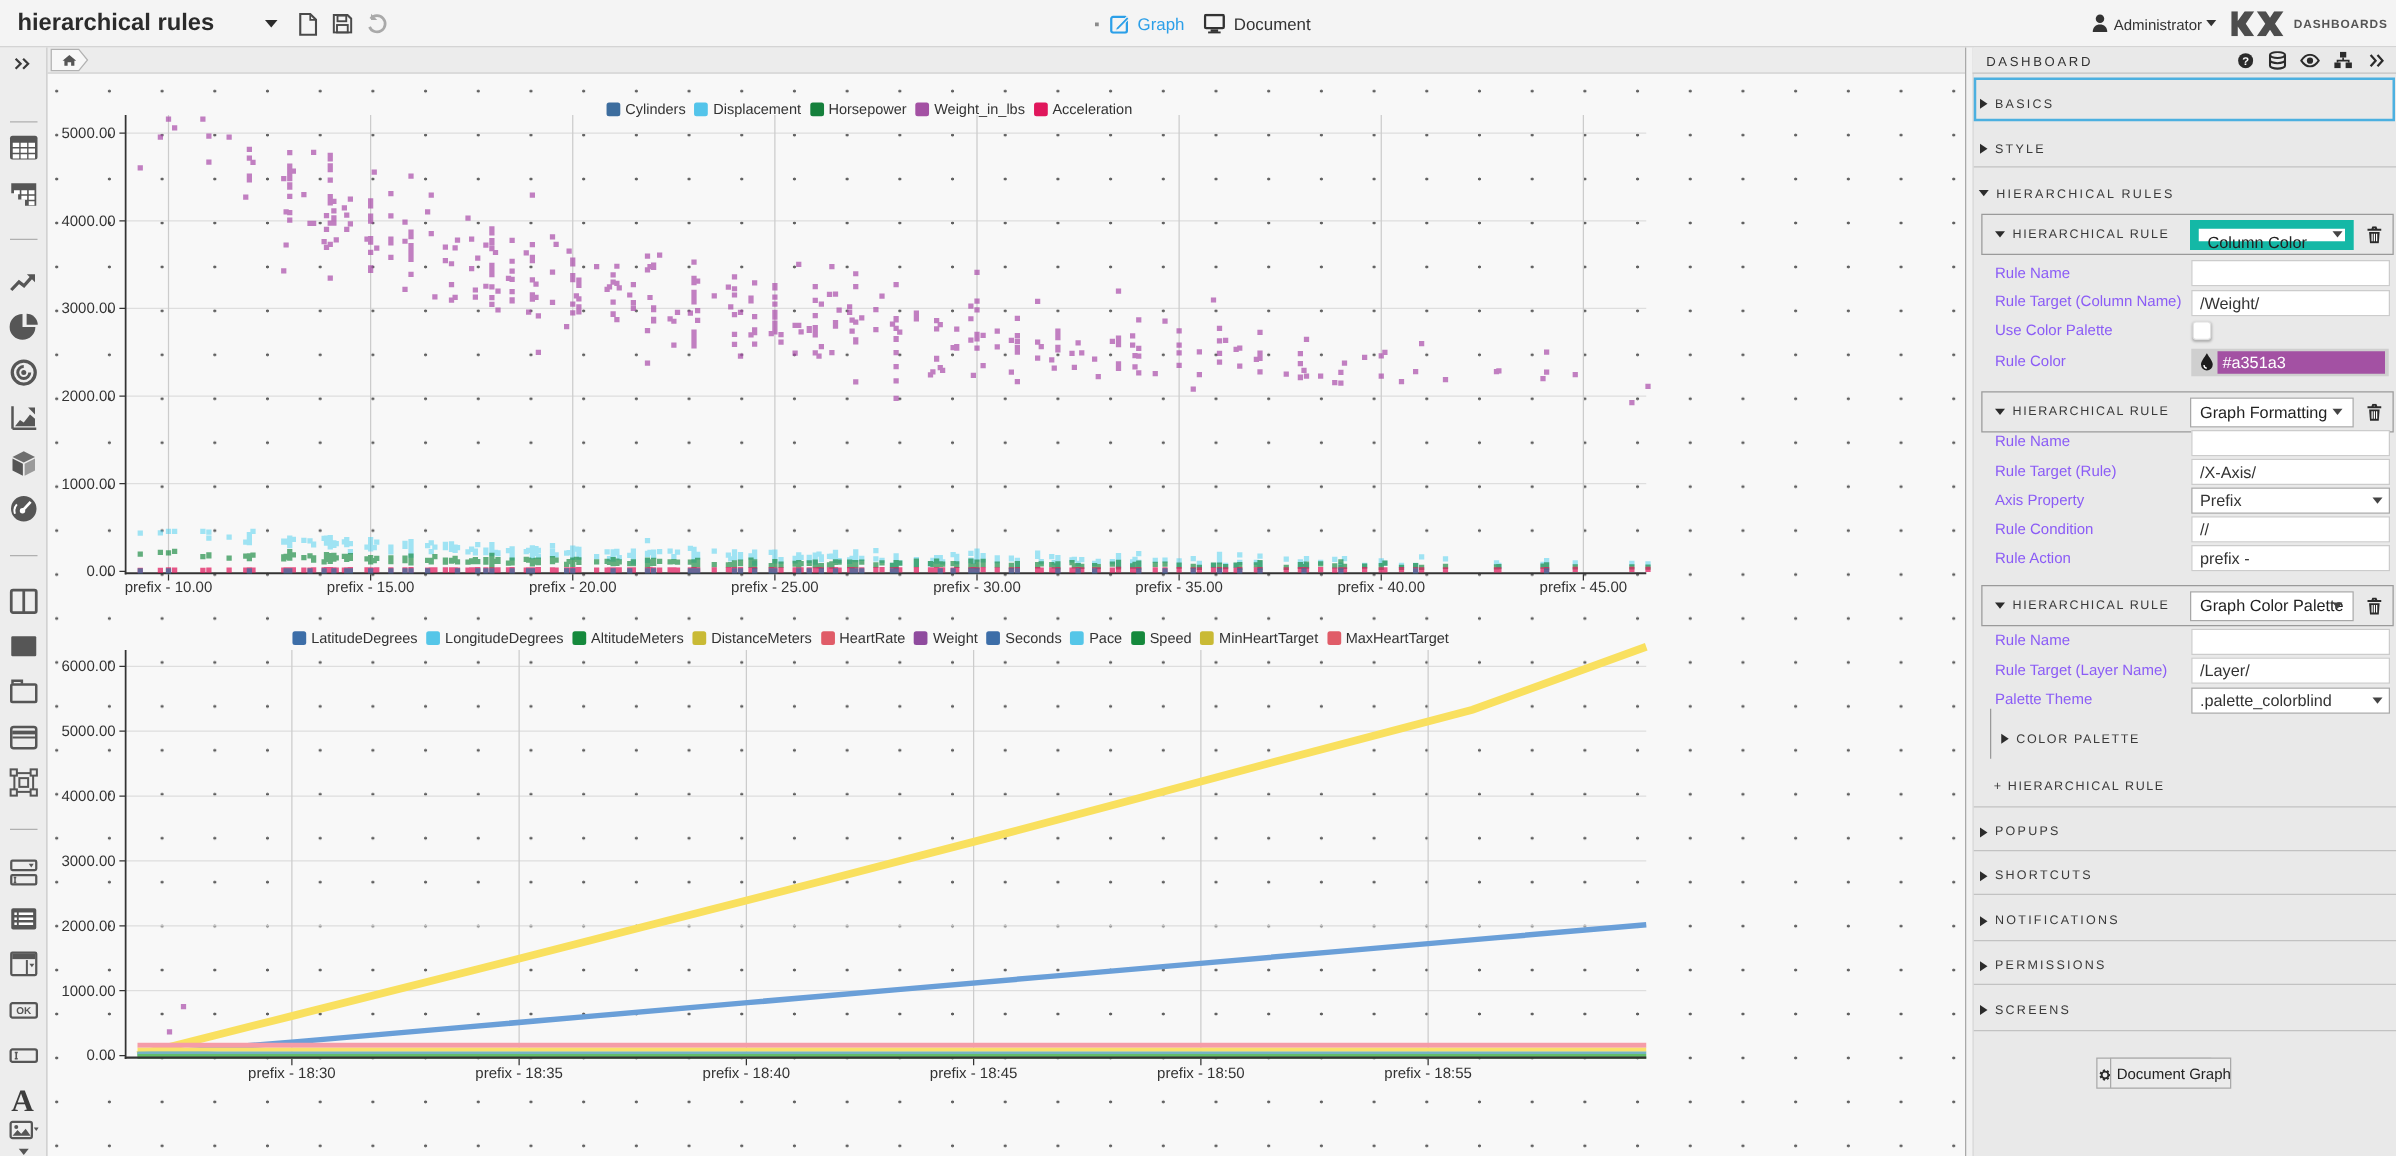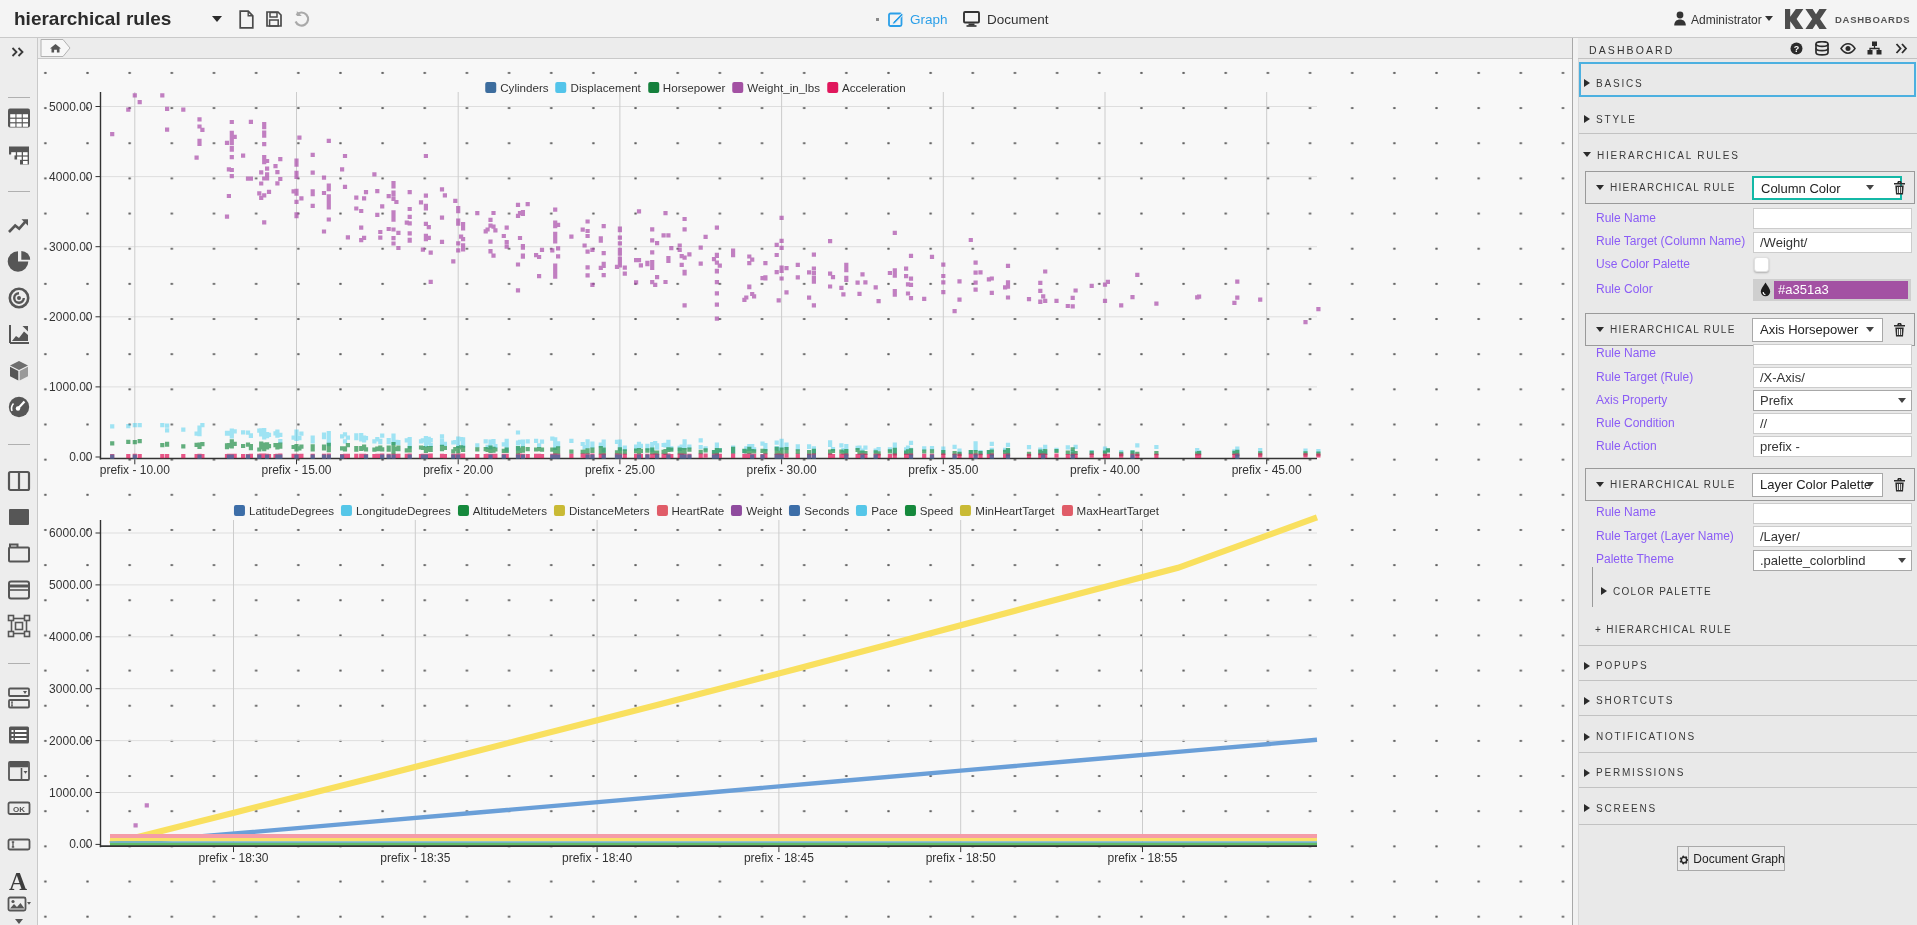--- a/index.html
+++ b/index.html
@@ -344,21 +344,21 @@
 <div class="tri-r" style="left:1584px;top:79px"></div>
 <div class="sect" style="left:1596px;top:78px">BASICS</div>
 <div class="tri-r" style="left:1584px;top:114.5px"></div>
 <div class="sect" style="left:1596px;top:113.5px">STYLE</div>
 <div class="sep" style="top:133px"></div>
 <div class="tri-d" style="left:1583px;top:152px"></div>
 <div class="sect" style="left:1597px;top:150px">HIERARCHICAL RULES</div>
 <div class="hdrbox" style="top:171px;height:33px;"></div>
 <div class="tri-d" style="left:1596px;top:185px"></div>
 <div class="sect" style="left:1610px;top:182px;font-size:10px;letter-spacing:1.3px">HIERARCHICAL RULE</div>
-<div class="ab" style="left:1752px;top:175.5px;width:150px;height:24px;background:#fff;border:2px solid #14b8a6;font-size:13px;color:#222;line-height:22px;padding-left:7px">Column Color</div>
+<div class="ab" style="left:1752px;top:175.5px;width:131px;height:24px;background:#fff;border:7px solid #14b8a6;font-size:13px;color:#222;line-height:22px;padding-left:7px">Column Color</div>
 <div class="selcaret" style="left:1866px;top:185px"></div>
 <svg class="ab" style="left:1893px;top:181px" width="13" height="14">
     <path d="M1,2.8 h11 M4.8,2.5 l0.7-1.7 h2 l0.7,1.7" fill="none" stroke="#2b2b2b" stroke-width="1.6"></path>
     <path d="M2.3,4.5 h8.4 l-0.7,9 h-7 z" fill="#2b2b2b"></path>
     <path d="M4.7,6 v6 M6.5,6 v6 M8.3,6 v6" stroke="#fff" stroke-width="1"></path>
   </svg>
 <div class="lbl" style="top:210.6px">Rule Name</div>
 <div class="inp" style="top:208.1px"></div>
 <div class="lbl" style="top:234px">Rule Target (Column Name)</div>
 <div class="inp" style="top:231.5px">/Weight/</div>
@@ -367,42 +367,42 @@
 <div class="lbl" style="top:282px">Rule Color</div>
 <div class="ab" style="left:1753px;top:279px;width:158px;height:22px;background:#cfcfcf"></div>
 <svg class="ab" style="left:1760px;top:282px" width="11" height="15">
     <path d="M5.5,0.5 C7.5,4 10.2,6.8 10.2,9.6 a4.7,4.7 0 0 1 -9.4,0 C0.8,6.8 3.5,4 5.5,0.5 z" fill="#1d1d1d"></path>
     <path d="M3.2,10 a2.6,2.6 0 0 0 2.2,2.6" stroke="#fff" stroke-width="1.1" fill="none"></path>
   </svg>
 <div class="ab" style="left:1774px;top:281px;width:134px;height:17.5px;background:#a351a3;color:#fff;font-size:13px;line-height:17px;padding-left:4px">#a351a3</div>
 <div class="hdrbox" style="top:313px;height:33px;"></div>
 <div class="tri-d" style="left:1596px;top:327px"></div>
 <div class="sect" style="left:1610px;top:324px;font-size:10px;letter-spacing:1.3px">HIERARCHICAL RULE</div>
-<div class="ab" style="left:1752px;top:317.5px;width:131px;height:24px;background:#fff;border:1px solid #a8a8a8;font-size:13px;color:#222;line-height:22px;padding-left:7px">Axis Horsepower</div>
+<div class="ab" style="left:1752px;top:317.5px;width:131px;height:24px;background:#fff;border:1px solid #a8a8a8;font-size:13px;color:#222;line-height:22px;padding-left:7px">Graph Formatting</div>
 <div class="selcaret" style="left:1866px;top:327px"></div>
 <svg class="ab" style="left:1893px;top:323px" width="13" height="14">
     <path d="M1,2.8 h11 M4.8,2.5 l0.7-1.7 h2 l0.7,1.7" fill="none" stroke="#2b2b2b" stroke-width="1.6"></path>
     <path d="M2.3,4.5 h8.4 l-0.7,9 h-7 z" fill="#2b2b2b"></path>
     <path d="M4.7,6 v6 M6.5,6 v6 M8.3,6 v6" stroke="#fff" stroke-width="1"></path>
   </svg>
 <div class="lbl" style="top:346.1px">Rule Name</div>
 <div class="inp" style="top:343.6px"></div>
 <div class="lbl" style="top:369.6px">Rule Target (Rule)</div>
 <div class="inp" style="top:367.1px">/X-Axis/</div>
 <div class="lbl" style="top:392.7px">Axis Property</div>
 <div class="inp" style="top:390.2px;border-color:#a8a8a8">Prefix</div>
 <div class="selcaret" style="left:1898px;top:398.2px"></div>
 <div class="lbl" style="top:415.6px">Rule Condition</div>
 <div class="inp" style="top:413.1px">//</div>
 <div class="lbl" style="top:438.7px">Rule Action</div>
 <div class="inp" style="top:436.2px">prefix -</div>
 <div class="hdrbox" style="top:468px;height:33px;"></div>
 <div class="tri-d" style="left:1596px;top:482px"></div>
 <div class="sect" style="left:1610px;top:479px;font-size:10px;letter-spacing:1.3px">HIERARCHICAL RULE</div>
-<div class="ab" style="left:1752px;top:472.5px;width:131px;height:24px;background:#fff;border:1px solid #a8a8a8;font-size:13px;color:#222;line-height:22px;padding-left:7px">Layer Color Palette</div>
+<div class="ab" style="left:1752px;top:472.5px;width:131px;height:24px;background:#fff;border:1px solid #a8a8a8;font-size:13px;color:#222;line-height:22px;padding-left:7px">Graph Color Palette</div>
 <div class="selcaret" style="left:1866px;top:482px"></div>
 <svg class="ab" style="left:1893px;top:478px" width="13" height="14">
     <path d="M1,2.8 h11 M4.8,2.5 l0.7-1.7 h2 l0.7,1.7" fill="none" stroke="#2b2b2b" stroke-width="1.6"></path>
     <path d="M2.3,4.5 h8.4 l-0.7,9 h-7 z" fill="#2b2b2b"></path>
     <path d="M4.7,6 v6 M6.5,6 v6 M8.3,6 v6" stroke="#fff" stroke-width="1"></path>
   </svg>
 <div class="lbl" style="top:505.29999999999995px">Rule Name</div>
 <div class="inp" style="top:502.79999999999995px"></div>
 <div class="lbl" style="top:528.8px">Rule Target (Layer Name)</div>
 <div class="inp" style="top:526.3px">/Layer/</div>

